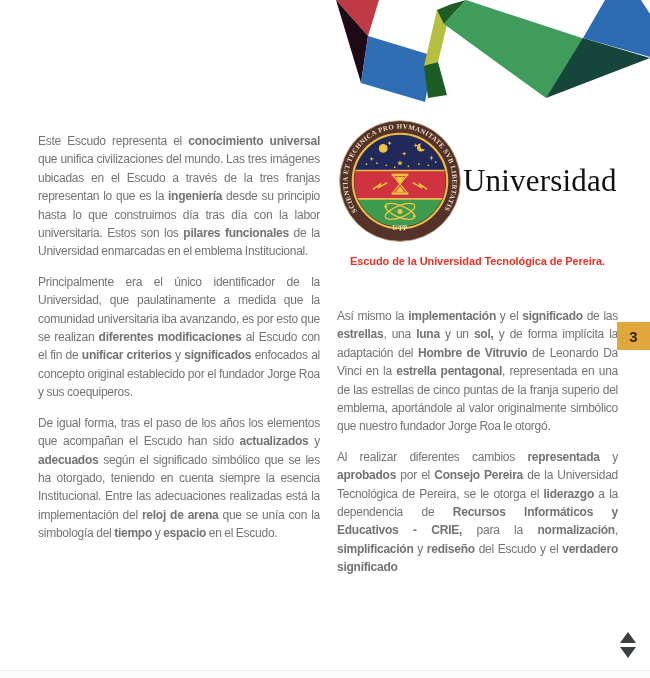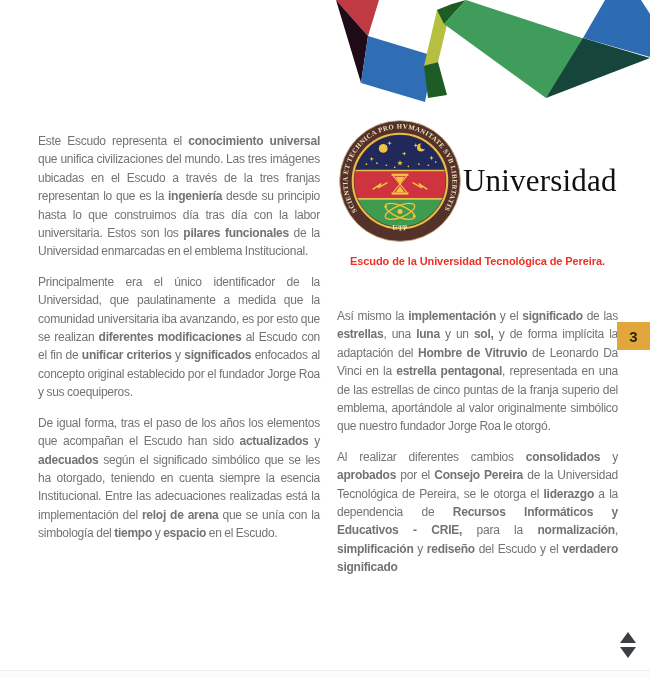--- a/index.html
+++ b/index.html
@@ -129,21 +129,21 @@
       </svg>
 
       <div class="wordmark">
         <div>Universidad</div>
       </div>
     </div>
 
     <div class="caption">Escudo de la Universidad Tecnológica de Pereira.</div>
 
     <p>Así mismo la <b>implementación</b> y el <b>significado</b> de las <b>estrellas</b>, una <b>luna</b> y un <b>sol,</b> y de forma implícita la adaptación del <b>Hombre de Vitruvio</b> de Leonardo Da Vinci en la <b>estrella pentagonal</b>, representada en una de las estrellas de cinco puntas de la franja superio del emblema, aportándole al valor originalmente simbólico que nuestro fundador Jorge Roa le otorgó.</p>
-    <p>Al realizar diferentes cambios <b>consolidados</b> y <b>aprobados</b> por el <b>Consejo Pereira</b> de la Universidad Tecnológica de Pereira, se le otorga el <b>liderazgo</b> a la dependencia de <b>Recursos Informáticos y Educativos - CRIE,</b> para la <b>normalización</b>, <b>simplificación</b> y <b>rediseño</b> del Escudo y el <b>verdadero significado</b></p>
+    <p>Al realizar diferentes cambios <b>representada</b> y <b>aprobados</b> por el <b>Consejo Pereira</b> de la Universidad Tecnológica de Pereira, se le otorga el <b>liderazgo</b> a la dependencia de <b>Recursos Informáticos y Educativos - CRIE,</b> para la <b>normalización</b>, <b>simplificación</b> y <b>rediseño</b> del Escudo y el <b>verdadero significado</b></p>
   </div>
 
   <div class="page-tab">
     <span>3</span>
   </div>
 
   <div class="nav-arrows">
     <div class="tri up"></div>
     <div class="tri down"></div>
   </div>

